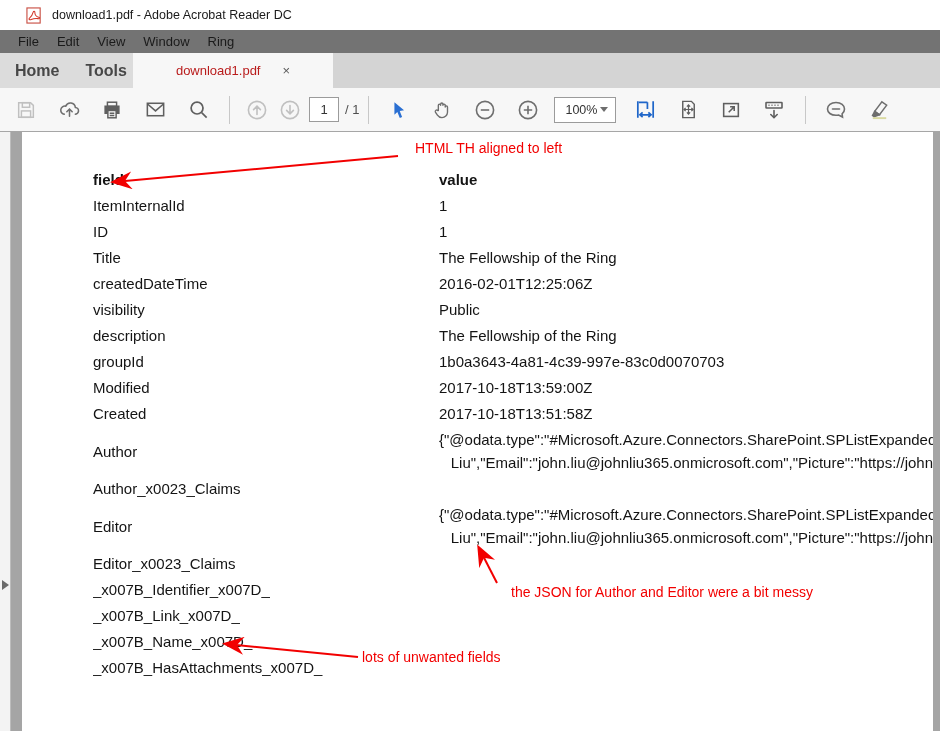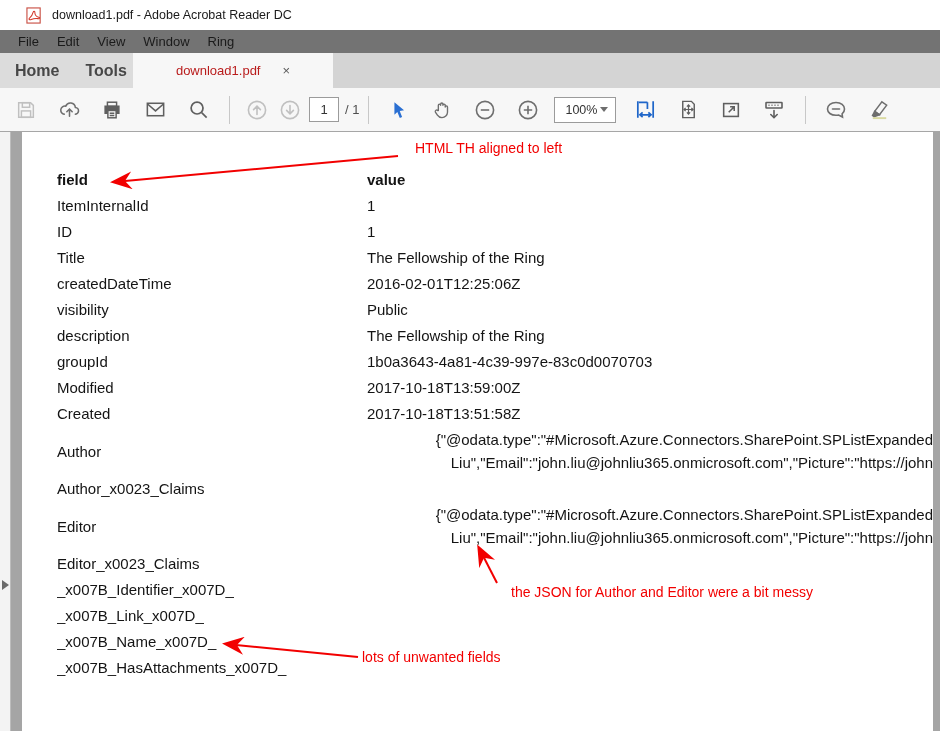--- a/index.html
+++ b/index.html
@@ -37,21 +37,21 @@
   
   .docarea { position:absolute; left:0; top:132px; width:940px; height:599px; background:#a5a5a5; overflow:hidden; }
   .navstrip { position:absolute; left:0; top:0; width:11px; height:599px; background:#f3f3f3; border-right:1px solid #bdbdbd; }
   .navtoggle { position:absolute; left:2px; top:448px; width:0; height:0; border-top:5px solid transparent; border-bottom:5px solid transparent; border-left:7px solid #6b6b6b; }
   .page { position:absolute; left:22px; top:0; width:911px; height:599px; background:#ffffff; overflow:hidden; }
 
   
   .pdftable { position:absolute; left:35px; top:35px; right:0; color:#141414; }
   .trow { display:flex; height:26px; }
   .trow.tall { height:49px;text-align:right; }
-  .tcell { font-size:15px; line-height:26px; white-space:nowrap; overflow:hidden; }
+  .tcell { font-size:15px; line-height:26px; white-space:nowrap; overflow:hidden;margin-left:36px; }
   .tcell.field { width:310px; flex:none; }
   .tcell.value { flex:1; min-width:0; }
   .trow.tall .tcell.field { display:flex; align-items:center; line-height:normal; }
   .trow.tall .tcell.value { padding-top:1px; }
   .trow.tall .vline { font-size:15px; line-height:23px; white-space:nowrap; overflow:hidden; }
   .thead .tcell { font-weight:700; }
 
   
   .ann { position:absolute; font-size:14px; color:#f20000; white-space:nowrap; }
   .arrows { position:absolute; left:0; top:0; width:940px; height:599px; pointer-events:none; }

